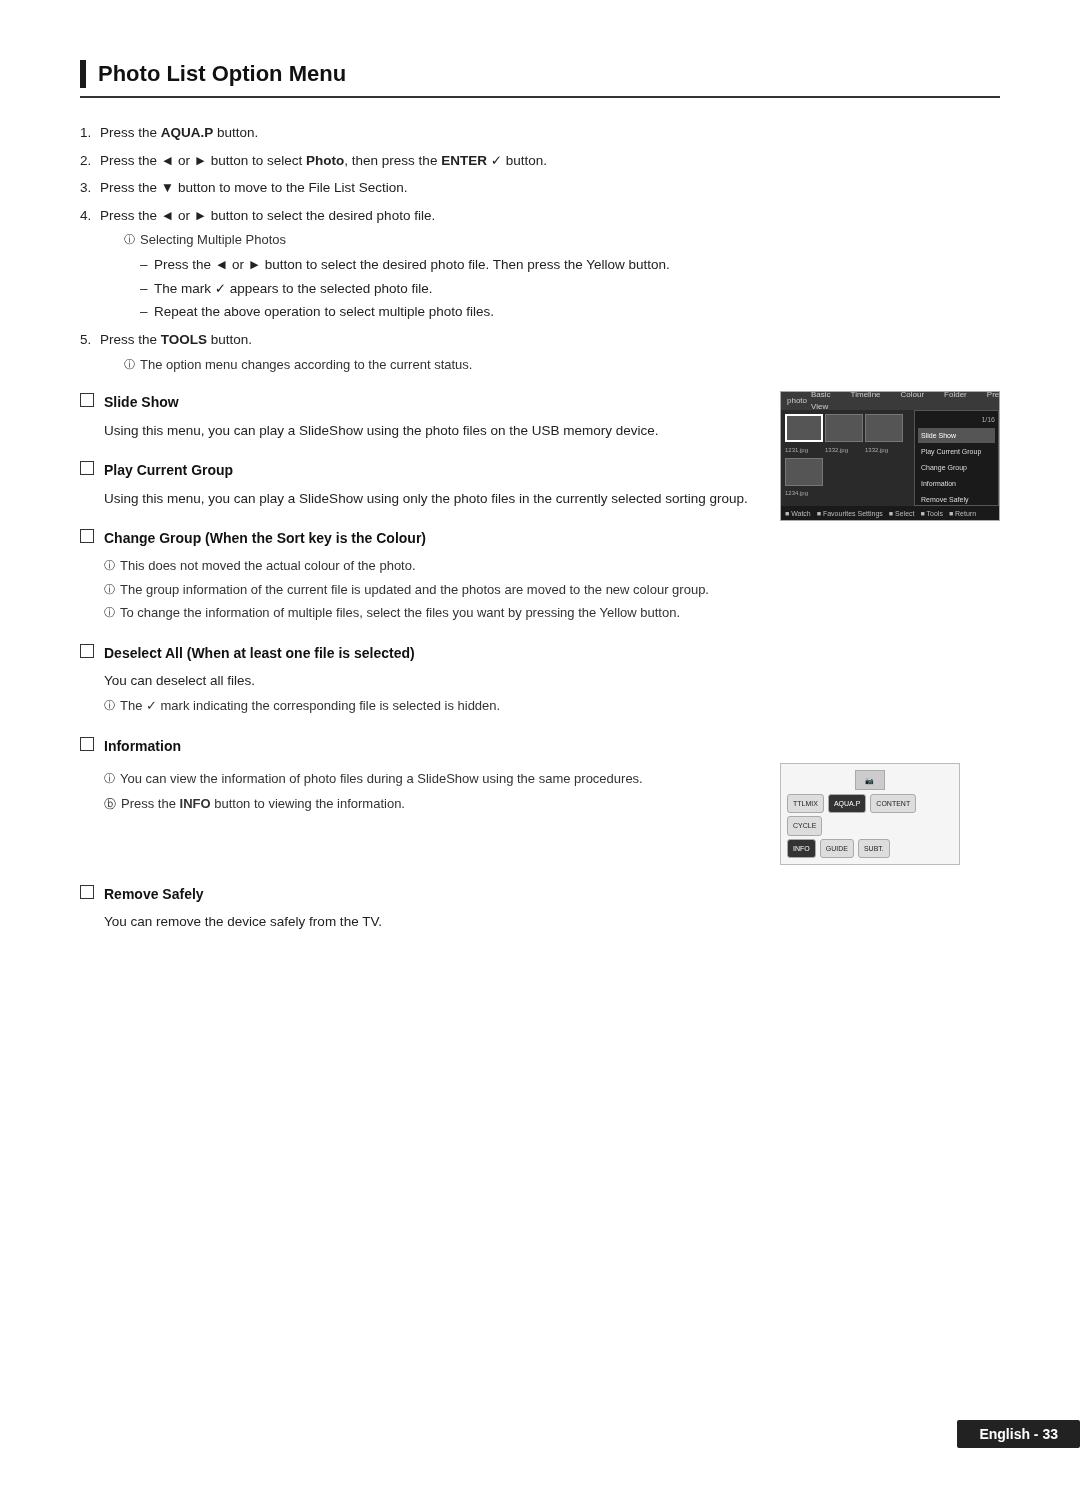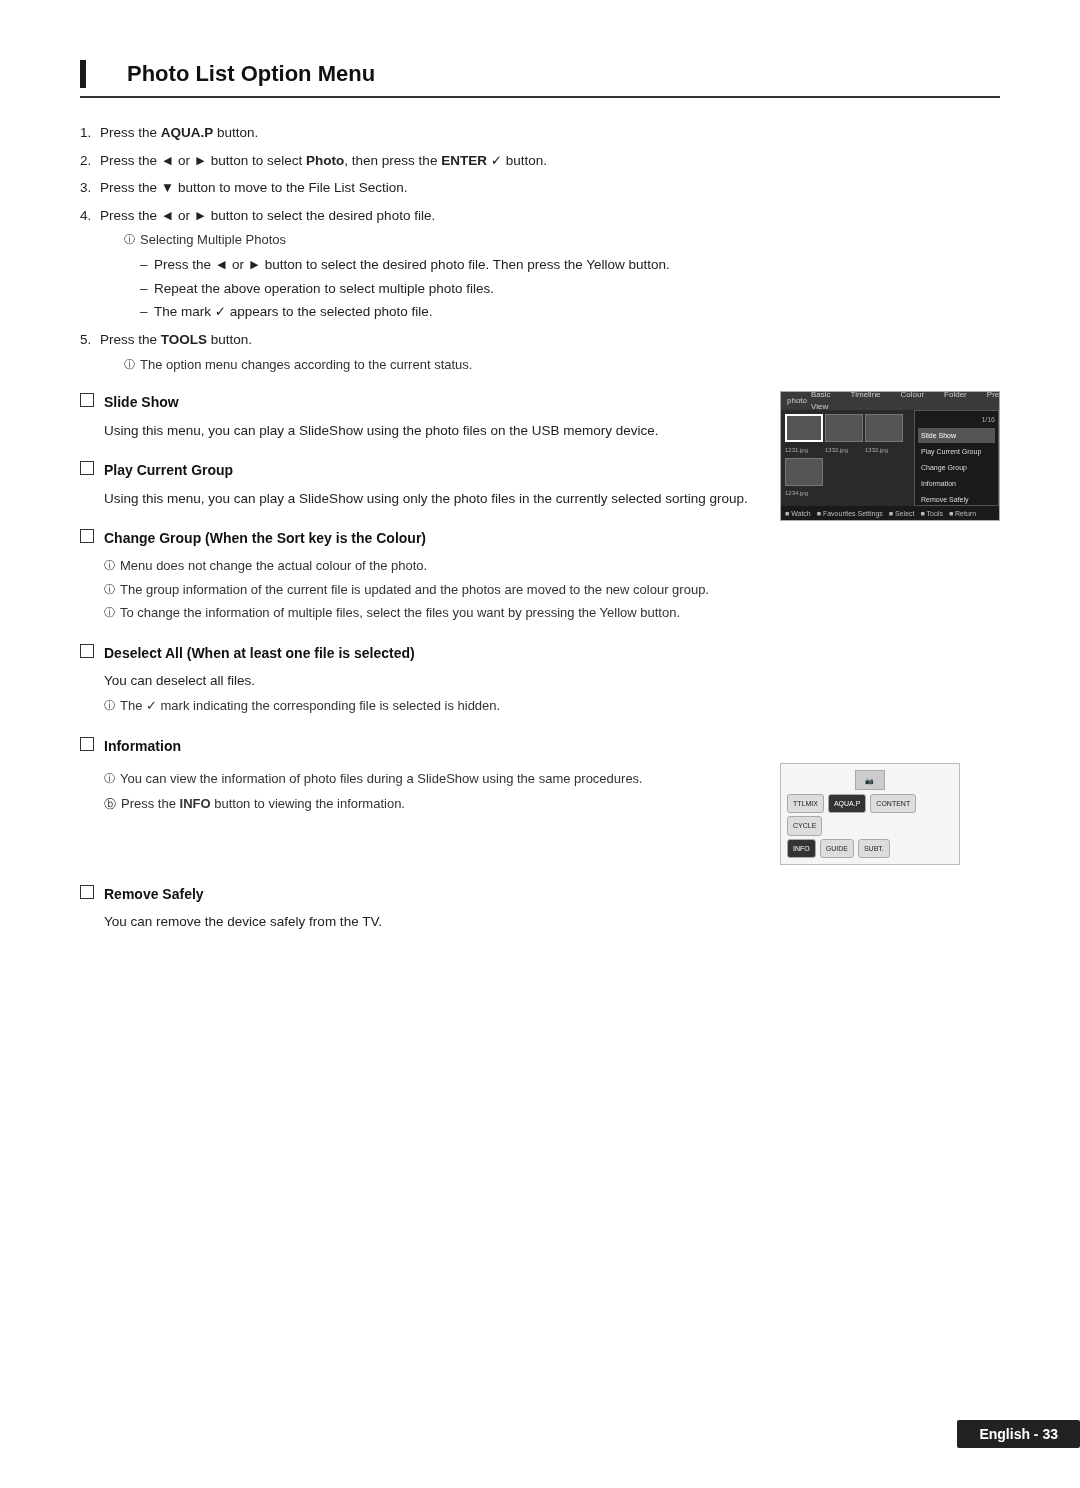--- a/index.html
+++ b/index.html
@@ -30,21 +30,20 @@
       width: 6px;
       height: 28px;
       background: #1a1a1a;
       margin-right: 12px;
       flex-shrink: 0;
     }
     .page-title {
       font-size: 22px;
       font-weight: bold;
       color: #111;
-      margin-left: 29px;
     }
 
     
     .content-body {
       font-size: 13.5px;
       line-height: 1.6;
       color: #222;
     }
 
     
@@ -302,22 +301,22 @@
       <li>
         <span class="list-num">4.</span>
         Press the ◄ or ► button to select the desired photo file.
         <div class="note-section">
           <div class="note-row">
             <span class="note-sym">ⓘ</span>
             <span>Selecting Multiple Photos</span>
           </div>
           <ul class="sub-dash-list">
             <li>Press the ◄ or ► button to select the desired photo file. Then press the Yellow button.</li>
+            <li>The mark <span class="checkmark">✓</span> appears to the selected photo file.</li>
             <li>Repeat the above operation to select multiple photo files.</li>
-            <li>The mark <span class="checkmark">✓</span> appears to the selected photo file.</li>
           </ul>
         </div>
       </li>
       <li>
         <span class="list-num">5.</span>
         Press the <strong>TOOLS</strong> button.
         <div class="note-section">
           <div class="note-row">
             <span class="note-sym">ⓘ</span>
             <span>The option menu changes according to the current status.</span>
@@ -403,21 +402,21 @@
     </div>
 
     <div class="section-block">
       <div class="section-header">
         <div class="checkbox-icon"></div>
         <span class="section-title">Change Group (When the Sort key is the Colour)</span>
       </div>
       <div class="section-body">
         <div class="note-row" style="margin-top:4px;">
           <span class="note-sym">ⓘ</span>
-          <span>Menu does not change the actual colour of the photo.</span>
+          <span>This does not moved the actual colour of the photo.</span>
         </div>
         <div class="note-row">
           <span class="note-sym">ⓘ</span>
           <span>The group information of the current file is updated and the photos are moved to the new colour group.</span>
         </div>
         <div class="note-row">
           <span class="note-sym">ⓘ</span>
           <span>To change the information of multiple files, select the files you want by pressing the Yellow button.</span>
         </div>
       </div>

